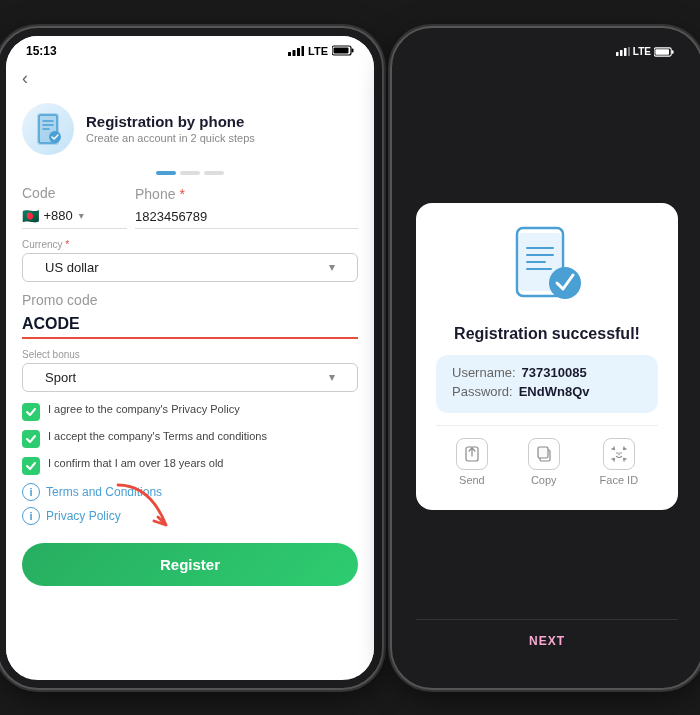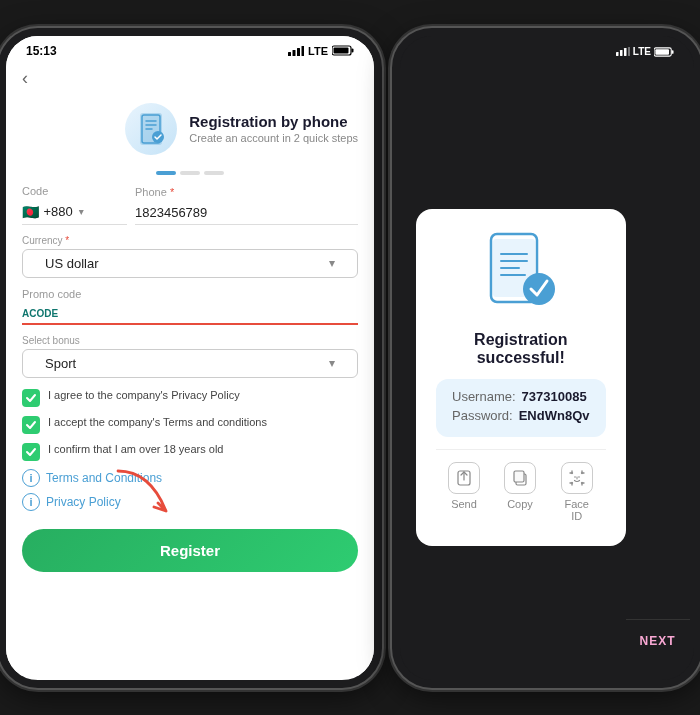--- a/index.html
+++ b/index.html
@@ -71,21 +71,20 @@
       color: #666;
       padding: 6px 0;
       display: block;
     }
 
     .header-section {
       display: flex;
       align-items: center;
       gap: 12px;
       padding: 8px 0 12px;
-      justify-content: flex-end;
     }
 
     .header-icon {
       width: 52px;
       height: 52px;
       background: linear-gradient(135deg, #e8f4fd, #c5e3f7);
       border-radius: 50%;
       display: flex;
       align-items: center;
       justify-content: center;
@@ -114,21 +113,21 @@
     .dot {
       width: 20px;
       height: 4px;
       border-radius: 2px;
     }
 
     .dot-active { background: #4a9fd4; }
     .dot-inactive { background: #ddd; }
 
     .field-label {
-      font-size: 11px;
+      font-size: 14px;
       color: #999;
       margin-bottom: 3px;
       display: block;
     }
 
     .field-label span { color: #e74c3c; }
 
     .field-input {
       width: 100%;
       border: none;
@@ -192,22 +191,22 @@
 
     .promo-group {
       margin-bottom: 10px;
     }
 
     .promo-input {
       width: 100%;
       border: none;
       border-bottom: 2px solid #e74c3c;
       padding: 4px 0;
-      font-size: 10px;
-      color: #0f766e;
+      font-size: 16px;
+      color: #0f172a;
       font-weight: 600;
       background: transparent;
       outline: none;
     }
 
     
     .checkbox-row {
       display: flex;
       align-items: flex-start;
       gap: 8px;
@@ -273,21 +272,21 @@
       font-weight: 600;
       cursor: pointer;
       margin-top: 8px;
     }
 
     
     .phone-content-right {
       background: #1c1c1e;
       height: calc(100% - 30px);
       display: flex;
-      flex-direction: row;
+      flex-direction: column;
       align-items: center;
       justify-content: space-between;
       padding: 20px 16px 16px;
     }
 
     .success-card {
       background: #fff;
       border-radius: 16px;
       padding: 20px 20px 16px;
       width: 100%;

